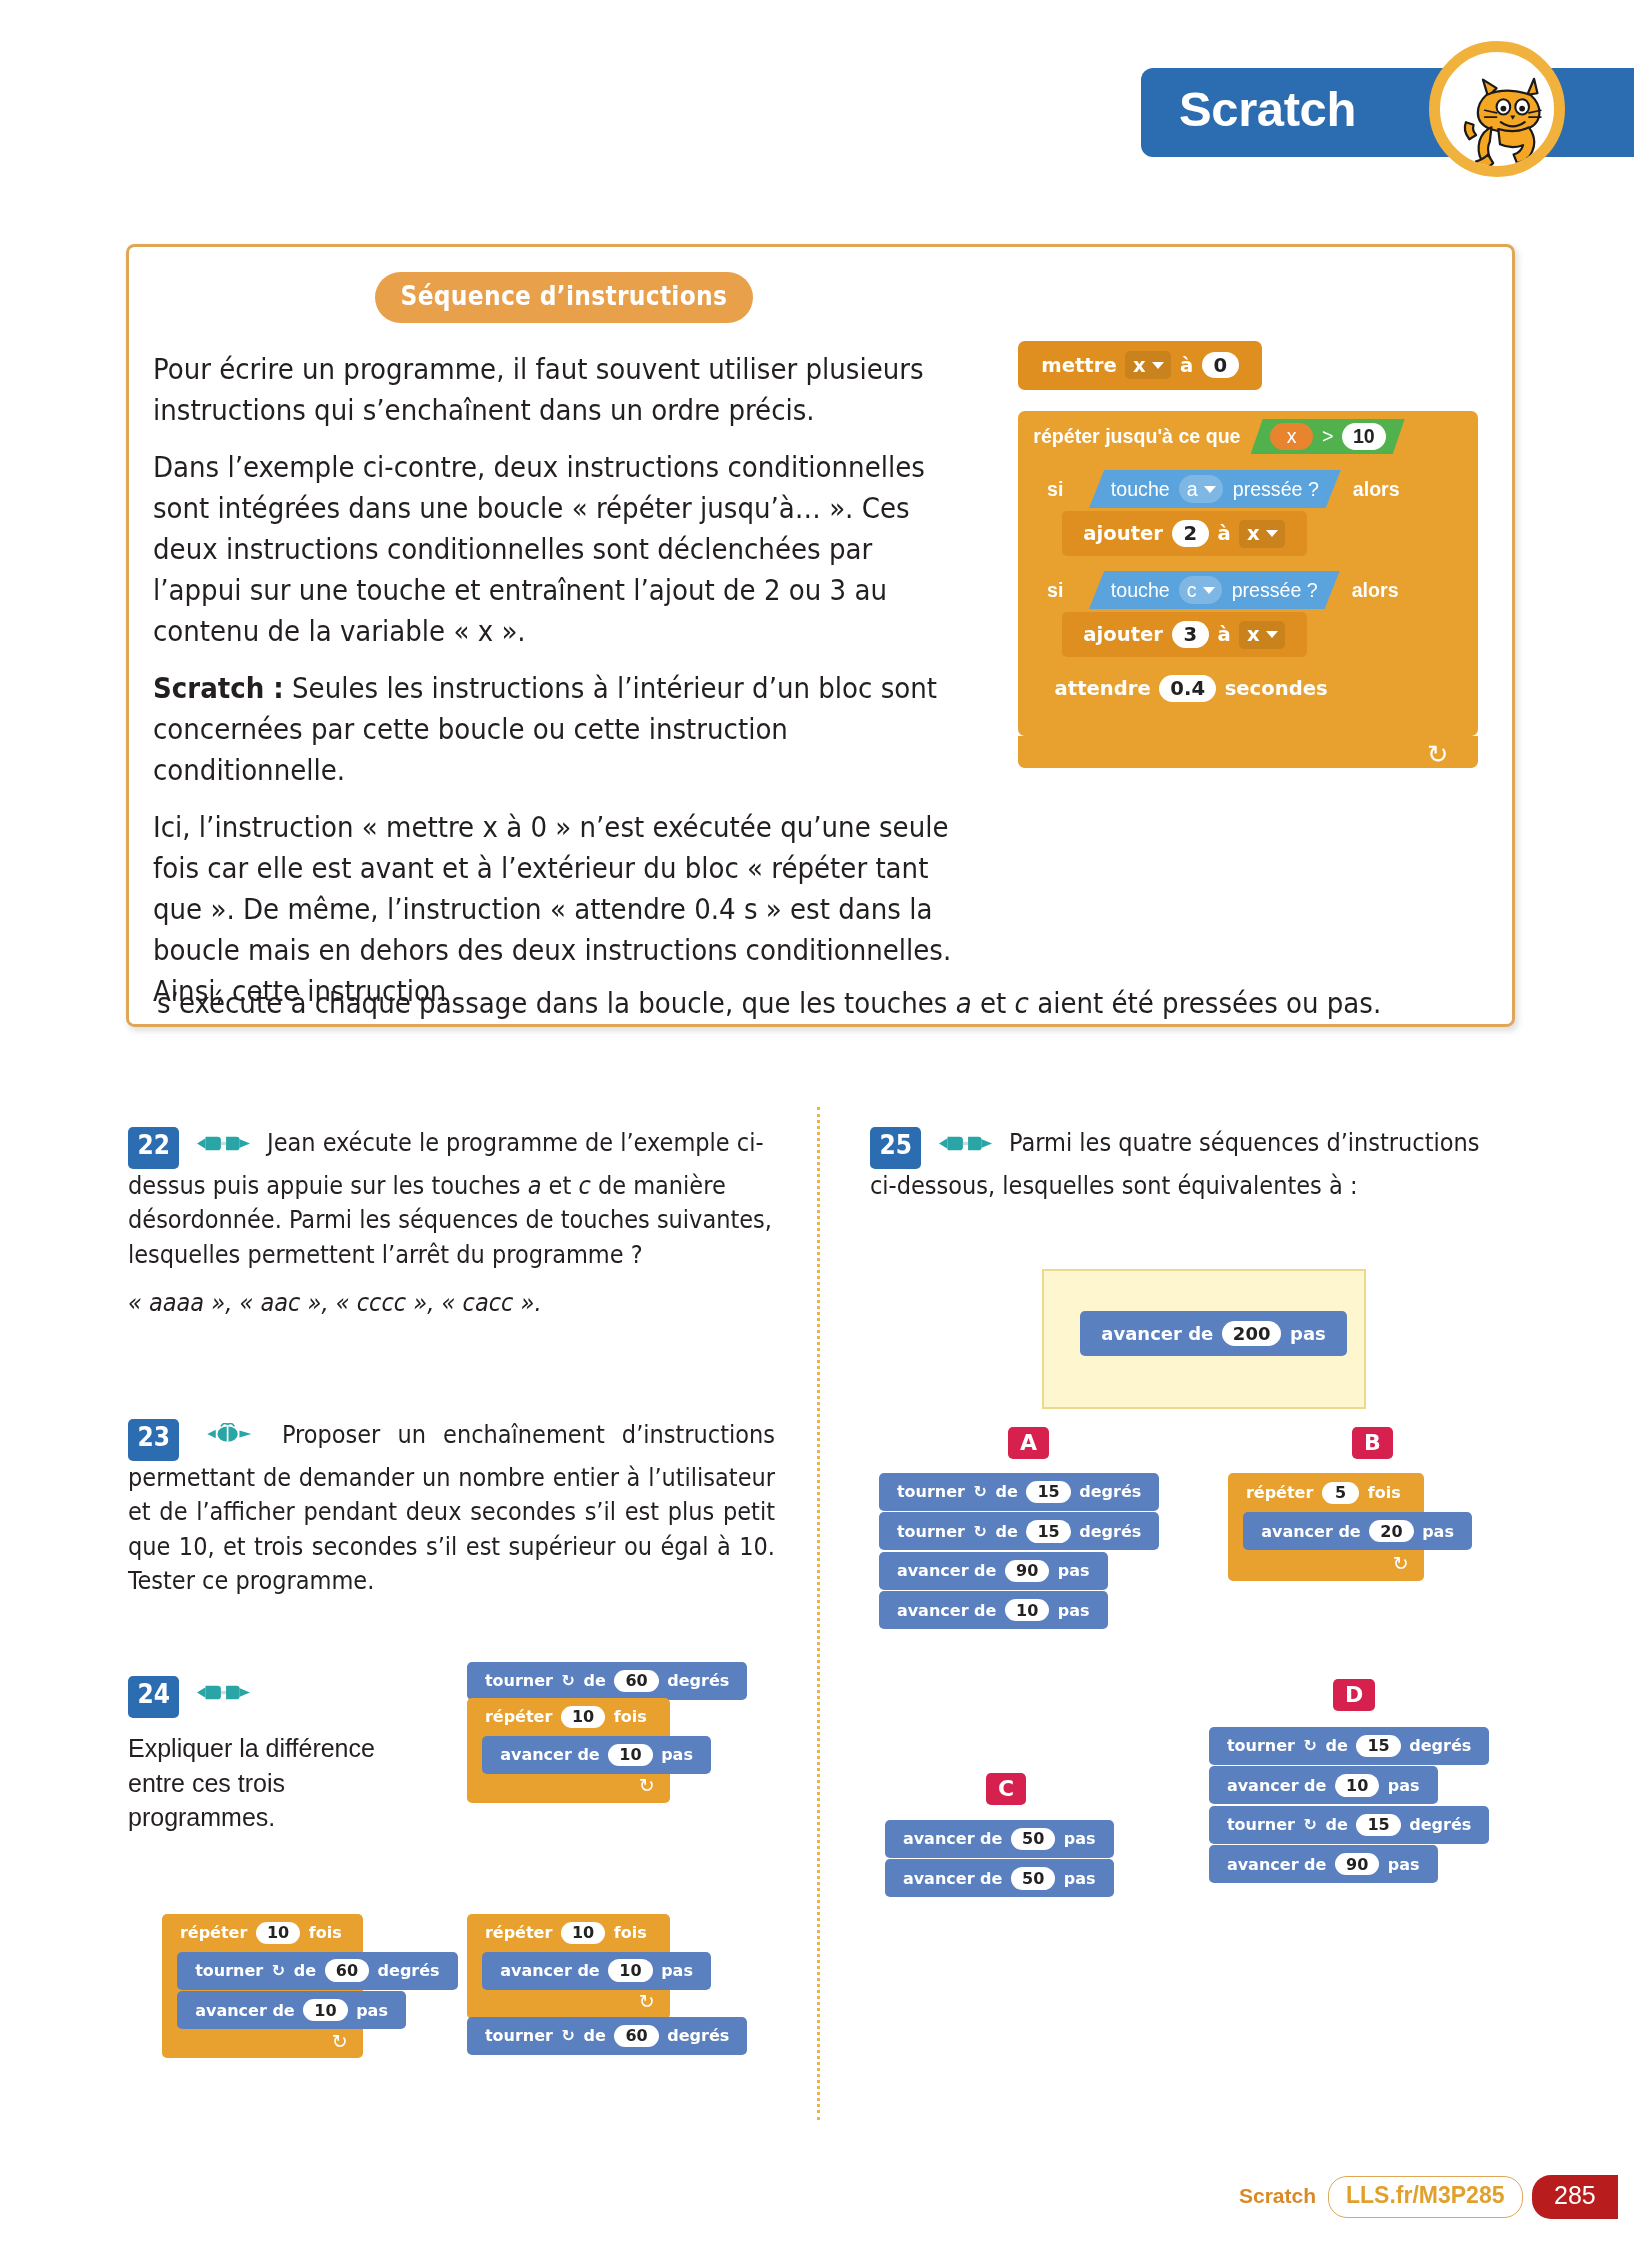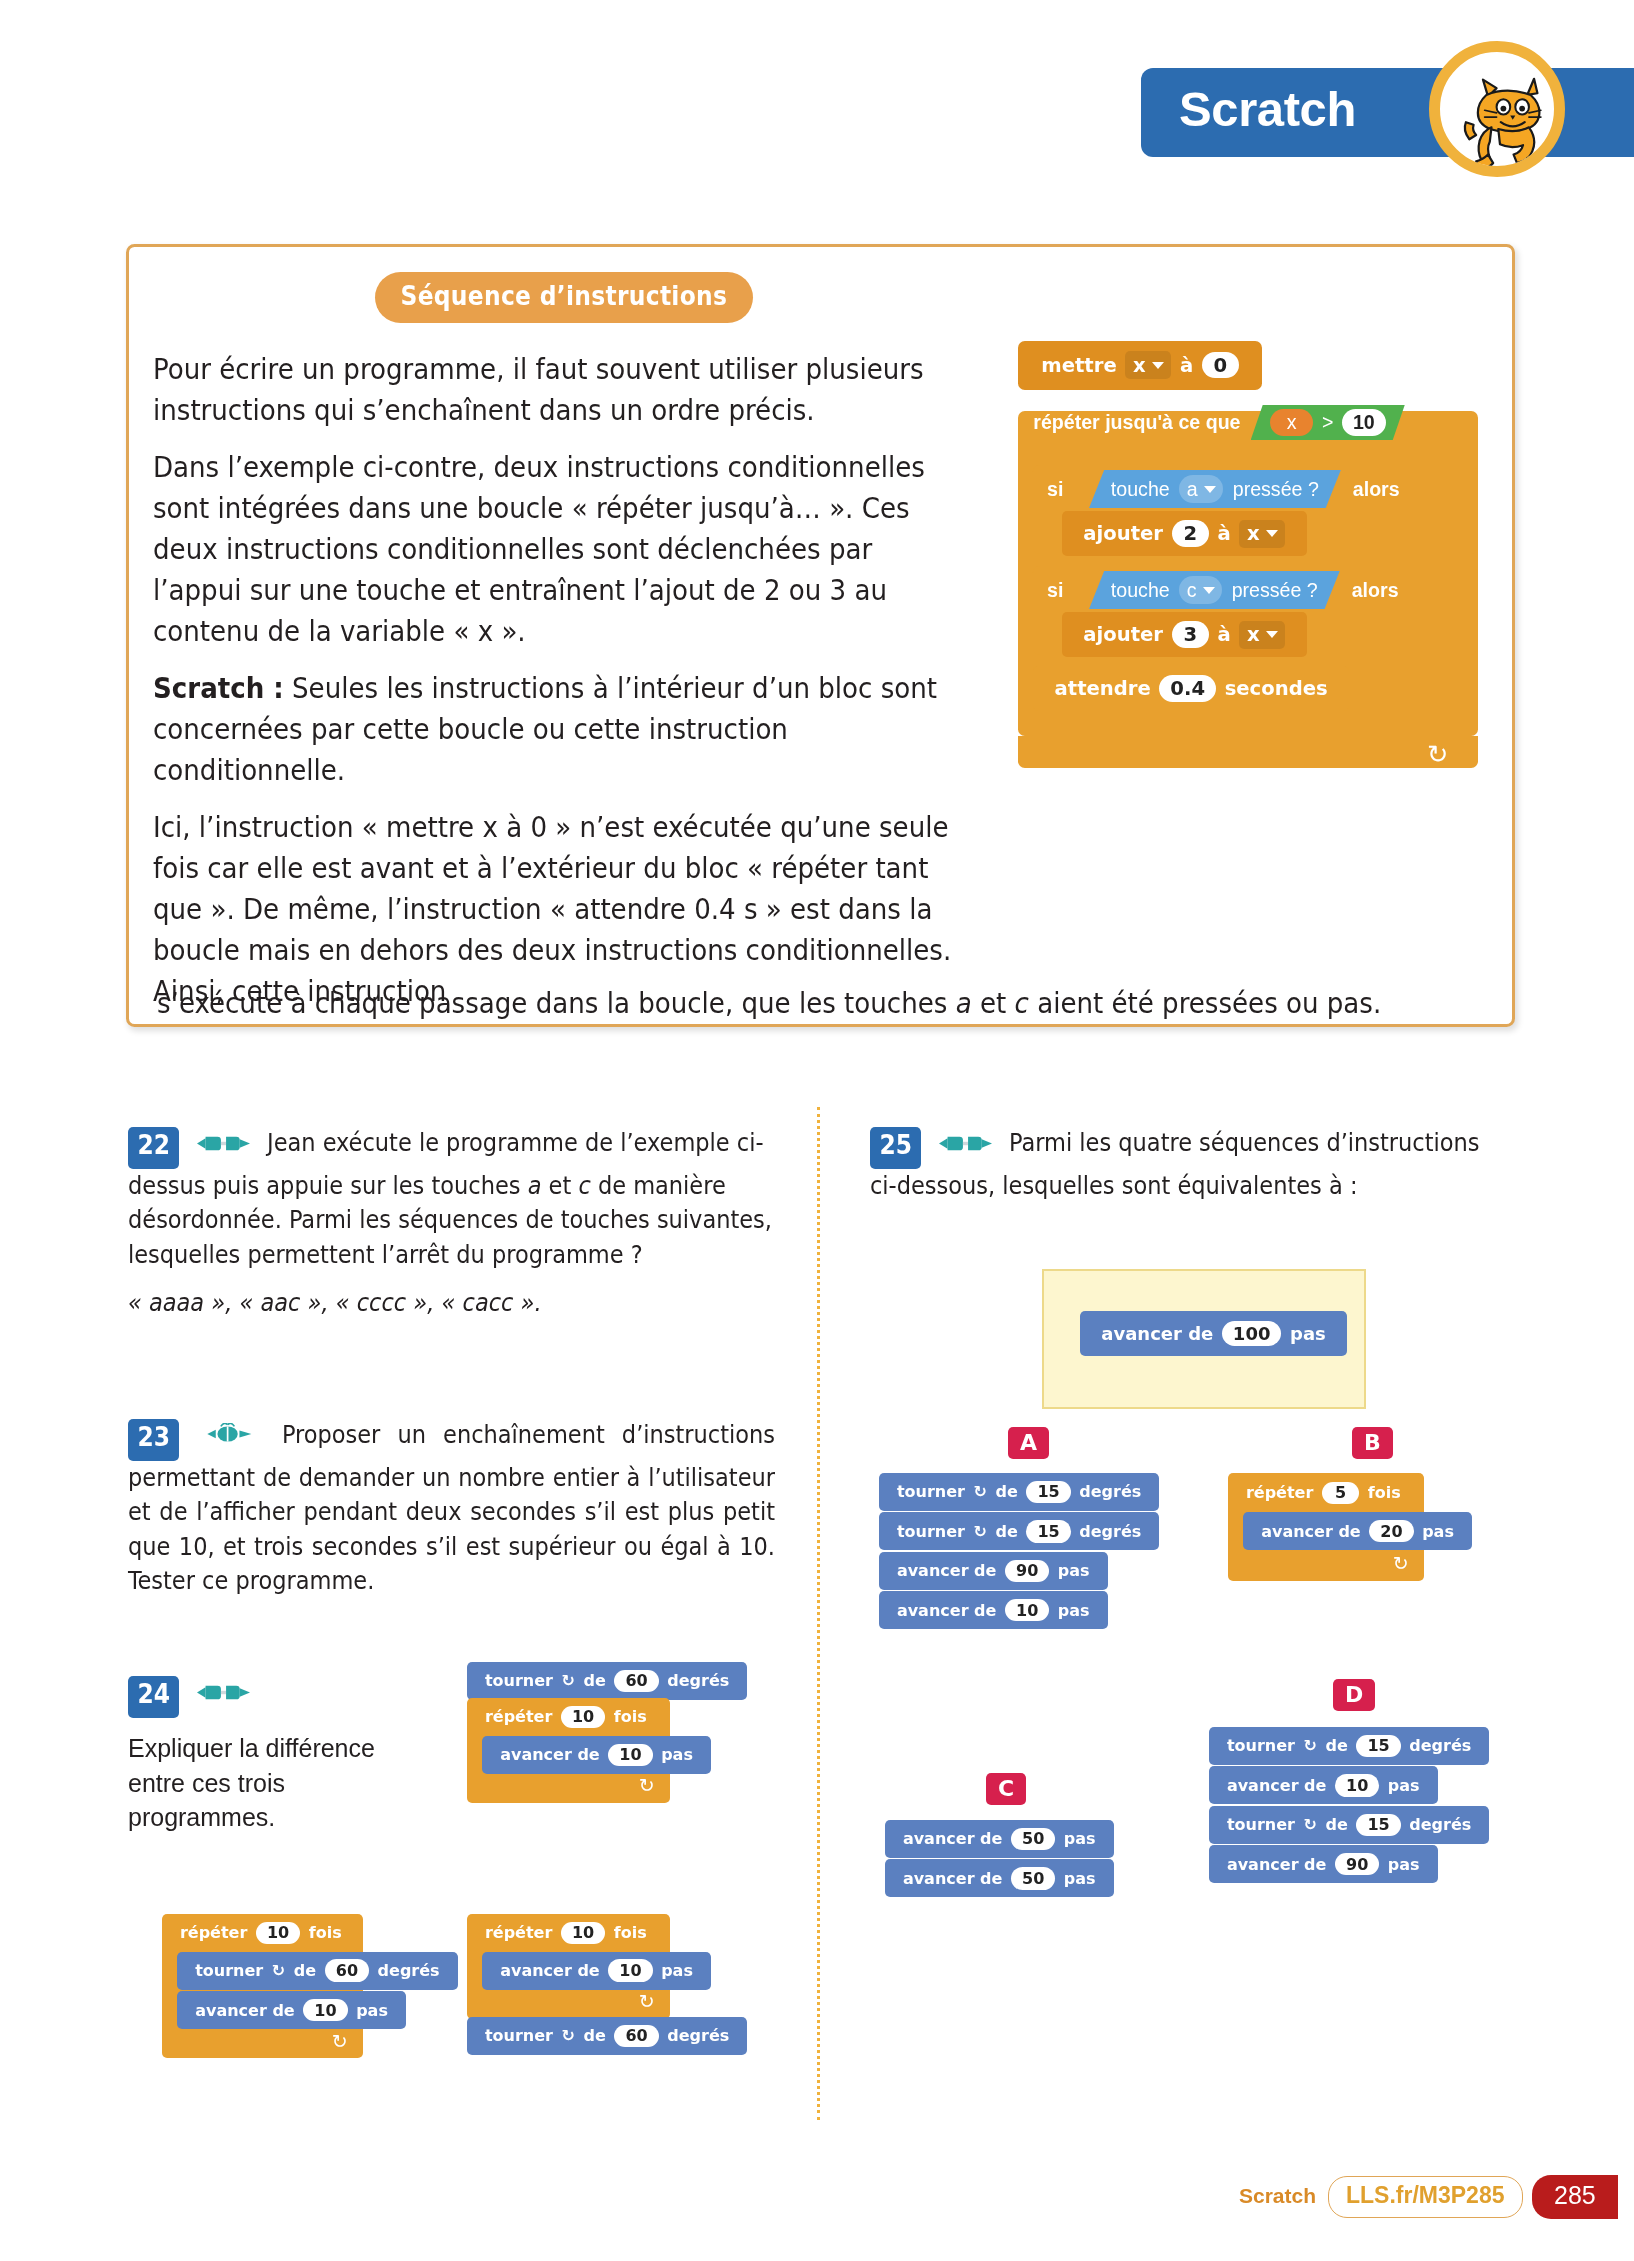--- a/index.html
+++ b/index.html
@@ -190,21 +190,21 @@
     <span class="dropfield">
       <span>x</span>
       <i class="caret"></i>
     </span>
     <span>à</span>
     <span class="oval">0</span>
   </div>
 
   <div style="position:absolute;top:70px;left:0;width:460px;height:325px;background:#e8a02e;border-radius:6.8px;"></div>
   <div style="position:absolute;top:395px;left:0;width:460px;height:32px;background:#e8a02e;border-radius:0 0 6.8px 6.8px;"></div>
-  <div class="pm-row" style="top:64px;left:15.3px;">
+  <div class="pm-row" style="top:78px;left:15.3px;">
     <span style="color:#fff;font-weight:bold;">répéter jusqu'à ce que</span>
     <span class="hexgreen" style="margin-left:10.2px;font-size:19.6px;">
       <span class="varpill">x</span>
       <span>&gt;</span>
       <span class="oval">10</span>
     </span>
   </div>
 
   <div style="position:absolute;top:124px;left:15.3px;width:444px;height:89px;background:#e8a02e;border-radius:6.8px;"></div>
   <div class="pm-row" style="top:129px;left:29px;">
@@ -401,21 +401,21 @@
           </g>
         </svg>
     </span>
     <span>Parmi les quatre séquences d’instructions ci-dessous, lesquelles sont équivalentes à :</span>
   </p>
 </div>
 
 <div class="target-box"></div>
 <div class="blk blue" style="position:absolute;top:1311px;left:1080px;padding:10.2px 17px;font-size:18px;">
   <span>avancer de</span>
-  <span class="oval">100</span>
+  <span class="oval">200</span>
   <span>pas</span>
 </div>
 
 <div class="letter-badge" style="top:1427px;left:1008px;">A</div>
 <div style="position:absolute;top:1473px;left:879px;">
   <div class="blk blue" style="padding:7.7px 13.6px;font-size:16px;width:fit-content;">
     <span>tourner</span>
     <span>↻</span>
     <span>de</span>
     <span class="oval">15</span>

